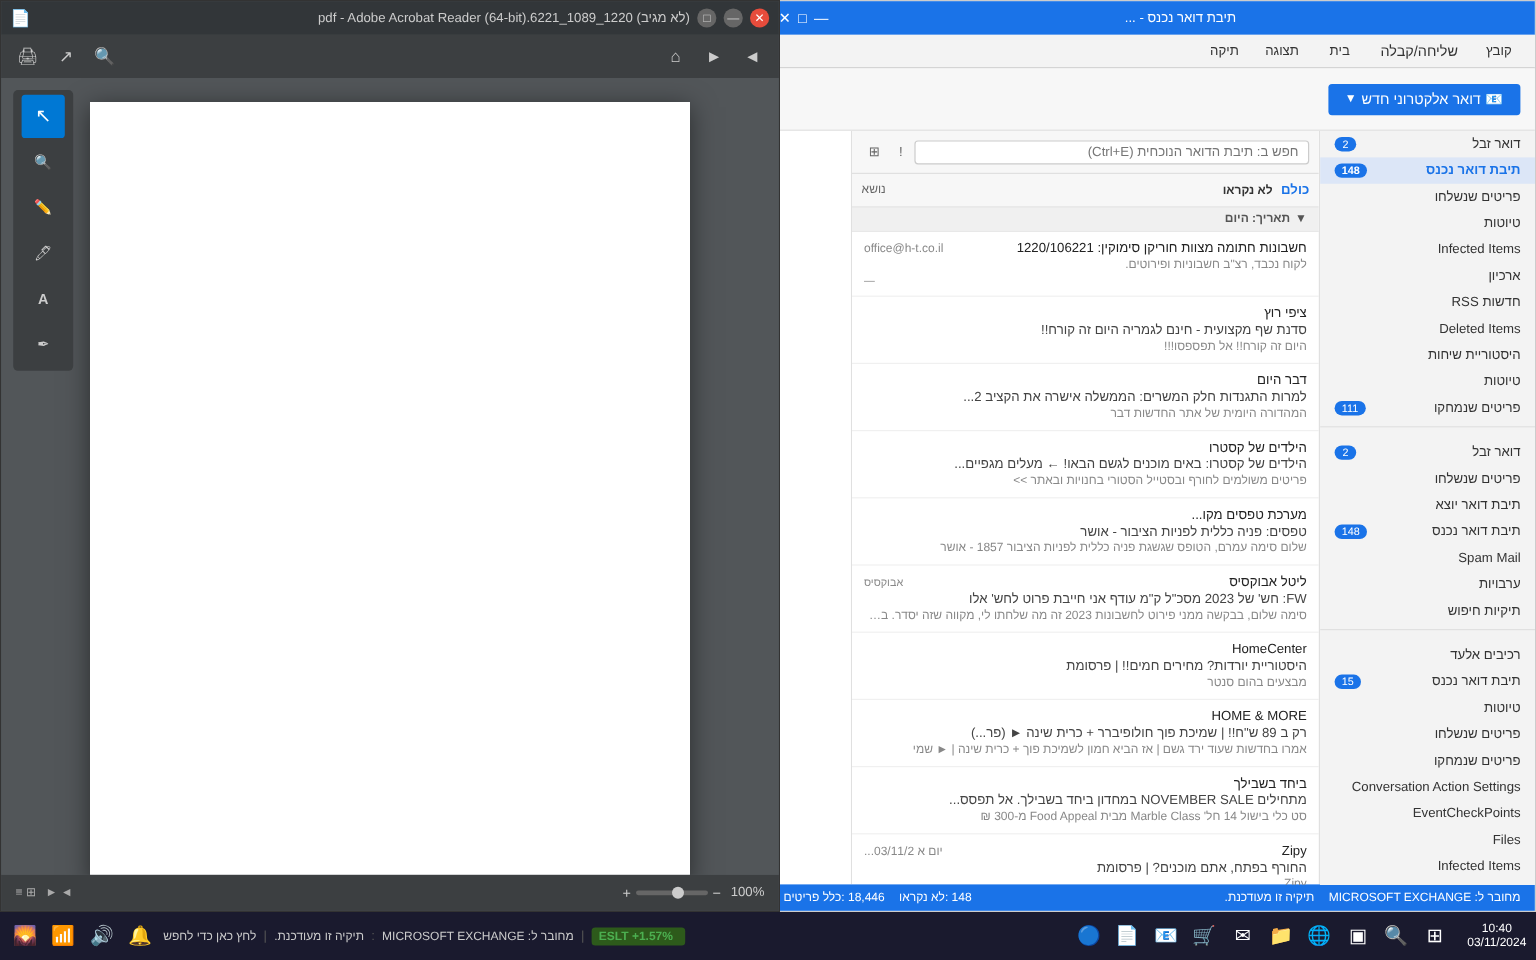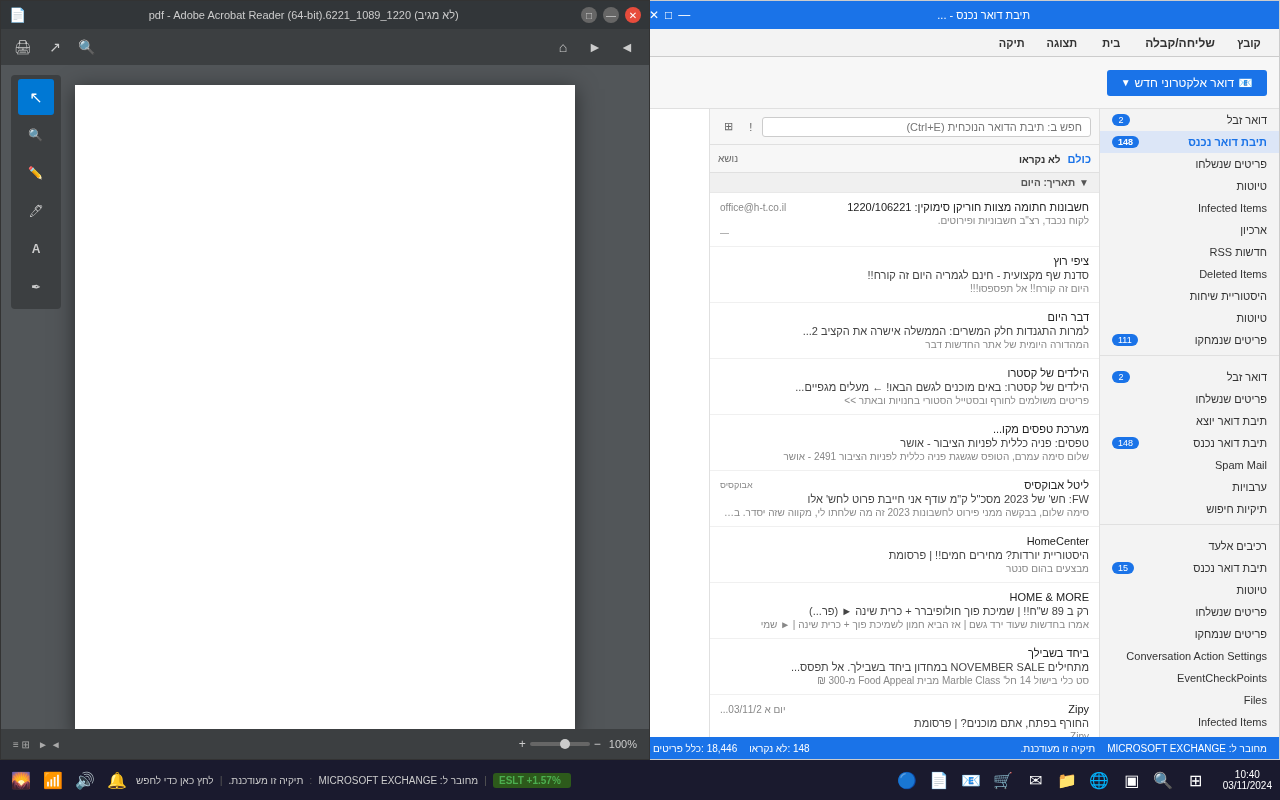--- a/index.html
+++ b/index.html
@@ -22,21 +22,21 @@
       position: absolute; top: 0; left: 0; width: 650px; height: 760px;
       background: #525659; border: 1px solid #333; z-index: 100; display: flex; flex-direction: column;
     }
     .pdf-titlebar {
       height: 28px; background: #323639; display: flex; align-items: center; padding: 0 8px;
       color: #ccc; font-size: 11px; gap: 6px; flex-shrink: 0;
     }
     .pdf-close { width: 16px; height: 16px; background: #e74c3c; border-radius: 50%; display: flex; align-items: center; justify-content: center; cursor: pointer; font-size: 10px; color: white; }
     .pdf-min { width: 16px; height: 16px; background: #666; border-radius: 50%; display: flex; align-items: center; justify-content: center; cursor: pointer; font-size: 10px; color: #ccc; }
     .pdf-max { width: 16px; height: 16px; background: #666; border-radius: 50%; display: flex; align-items: center; justify-content: center; cursor: pointer; font-size: 10px; color: #ccc; }
-    .pdf-title { flex: 1; text-align: center; font-size: 11px; color: #ccc; overflow: hidden; white-space: nowrap; }
+    .pdf-title { flex: 1; font-size: 11px; color: #ccc; overflow: hidden; white-space: nowrap; }
     .pdf-toolbar {
       height: 36px; background: #3c3f41; display: flex; align-items: center; padding: 0 8px; gap: 4px; flex-shrink: 0;
     }
     .pdf-tool-btn {
       width: 28px; height: 28px; background: transparent; border: none; color: #ccc; cursor: pointer;
       display: flex; align-items: center; justify-content: center; border-radius: 3px; font-size: 14px;
     }
     .pdf-content {
       flex: 1; background: #525659; display: flex; align-items: flex-start; justify-content: center;
       padding: 20px; overflow: hidden; position: relative;
@@ -66,21 +66,21 @@
       background: #fff; display: flex; flex-direction: column; border: 1px solid #ccc; z-index: 50;
     }
     .outlook-titlebar {
       height: 28px; background: #1a73e8; display: flex; align-items: center; padding: 0 8px;
       color: white; font-size: 11px; gap: 6px; flex-shrink: 0;
     }
     .outlook-title { flex: 1; text-align: center; font-size: 11px; color: white; }
     .ribbon-btn {
       background: rgba(255,255,255,0.15); border: none; color: white; padding: 4px 12px;
       border-radius: 3px; cursor: pointer; font-size: 11px; display: flex; flex-direction: column;
-      align-items: center; gap: 1px; min-width: 44px; height: 36px; justify-content: center; font-weight: bold;
+      align-items: center; gap: 1px; min-width: 44px; height: 36px; justify-content: center;
     }
 
     
     .outlook-body { display: flex; flex: 1; overflow: hidden; }
 
     
     .outlook-sidebar {
       width: 180px; background: #f3f3f3; border-left: 1px solid #e0e0e0;
       display: flex; flex-direction: column; flex-shrink: 0; overflow-y: auto; font-size: 11px;
     }
@@ -365,21 +365,21 @@
           </div>
           <span class="email-subject">הילדים של קסטרו: באים מוכנים לגשם הבאו! ← מעלים מגפיים...</span>
           <span class="email-preview">פריטים משולמים לחורף ובסטייל הסטורי בחנויות ובאתר &gt;&gt;</span>
         </div>
 
         <div class="email-item">
           <div class="email-item-row">
             <span class="email-sender">מערכת טפסים מקו...</span>
           </div>
           <span class="email-subject">טפסים: פניה כללית לפניות הציבור - אושר</span>
-          <span class="email-preview">שלום סימה עמרם, הטופס שגשגת פניה כללית לפניות הציבור 2491 - אושר</span>
+          <span class="email-preview">שלום סימה עמרם, הטופס שגשגת פניה כללית לפניות הציבור 1857 - אושר</span>
         </div>
 
         <div class="email-item">
           <div class="email-item-row">
             <span class="email-sender">ליטל אבוקסיס</span>
             <span style="font-size:9px;color:#888;">אבוקסיס</span>
           </div>
           <span class="email-subject">FW: חש' של 2023 מסכ"ל ק"מ עודף אני חייבת פרוט לחש' אלו</span>
           <span class="email-preview">סימה שלום, בבקשה ממני פירוט לחשבונות 2023 זה מה שלחתו לי, מקווה שזה יסדר. בברכה,</span>
         </div>

